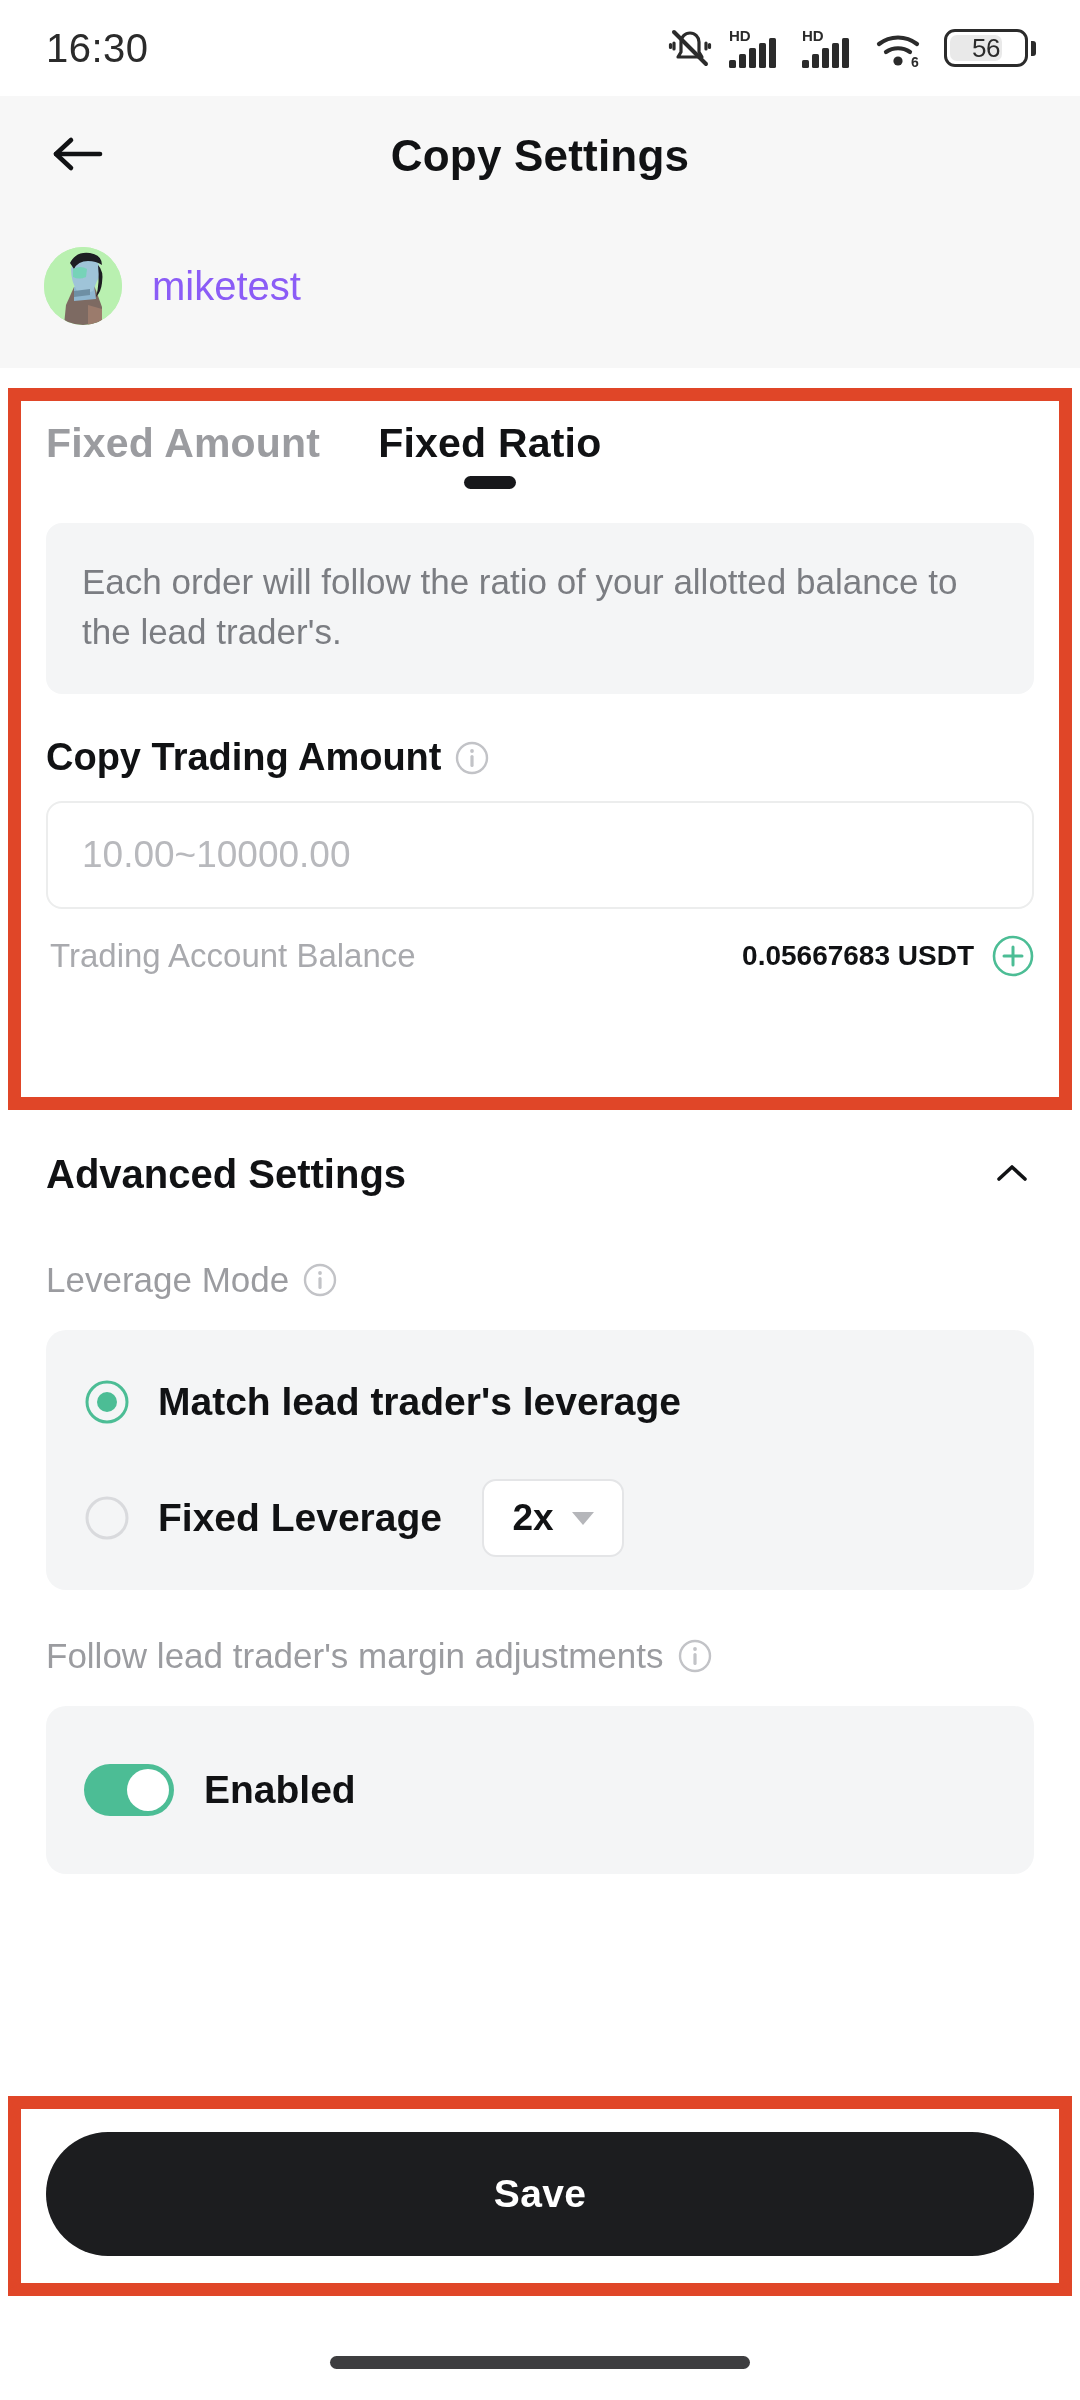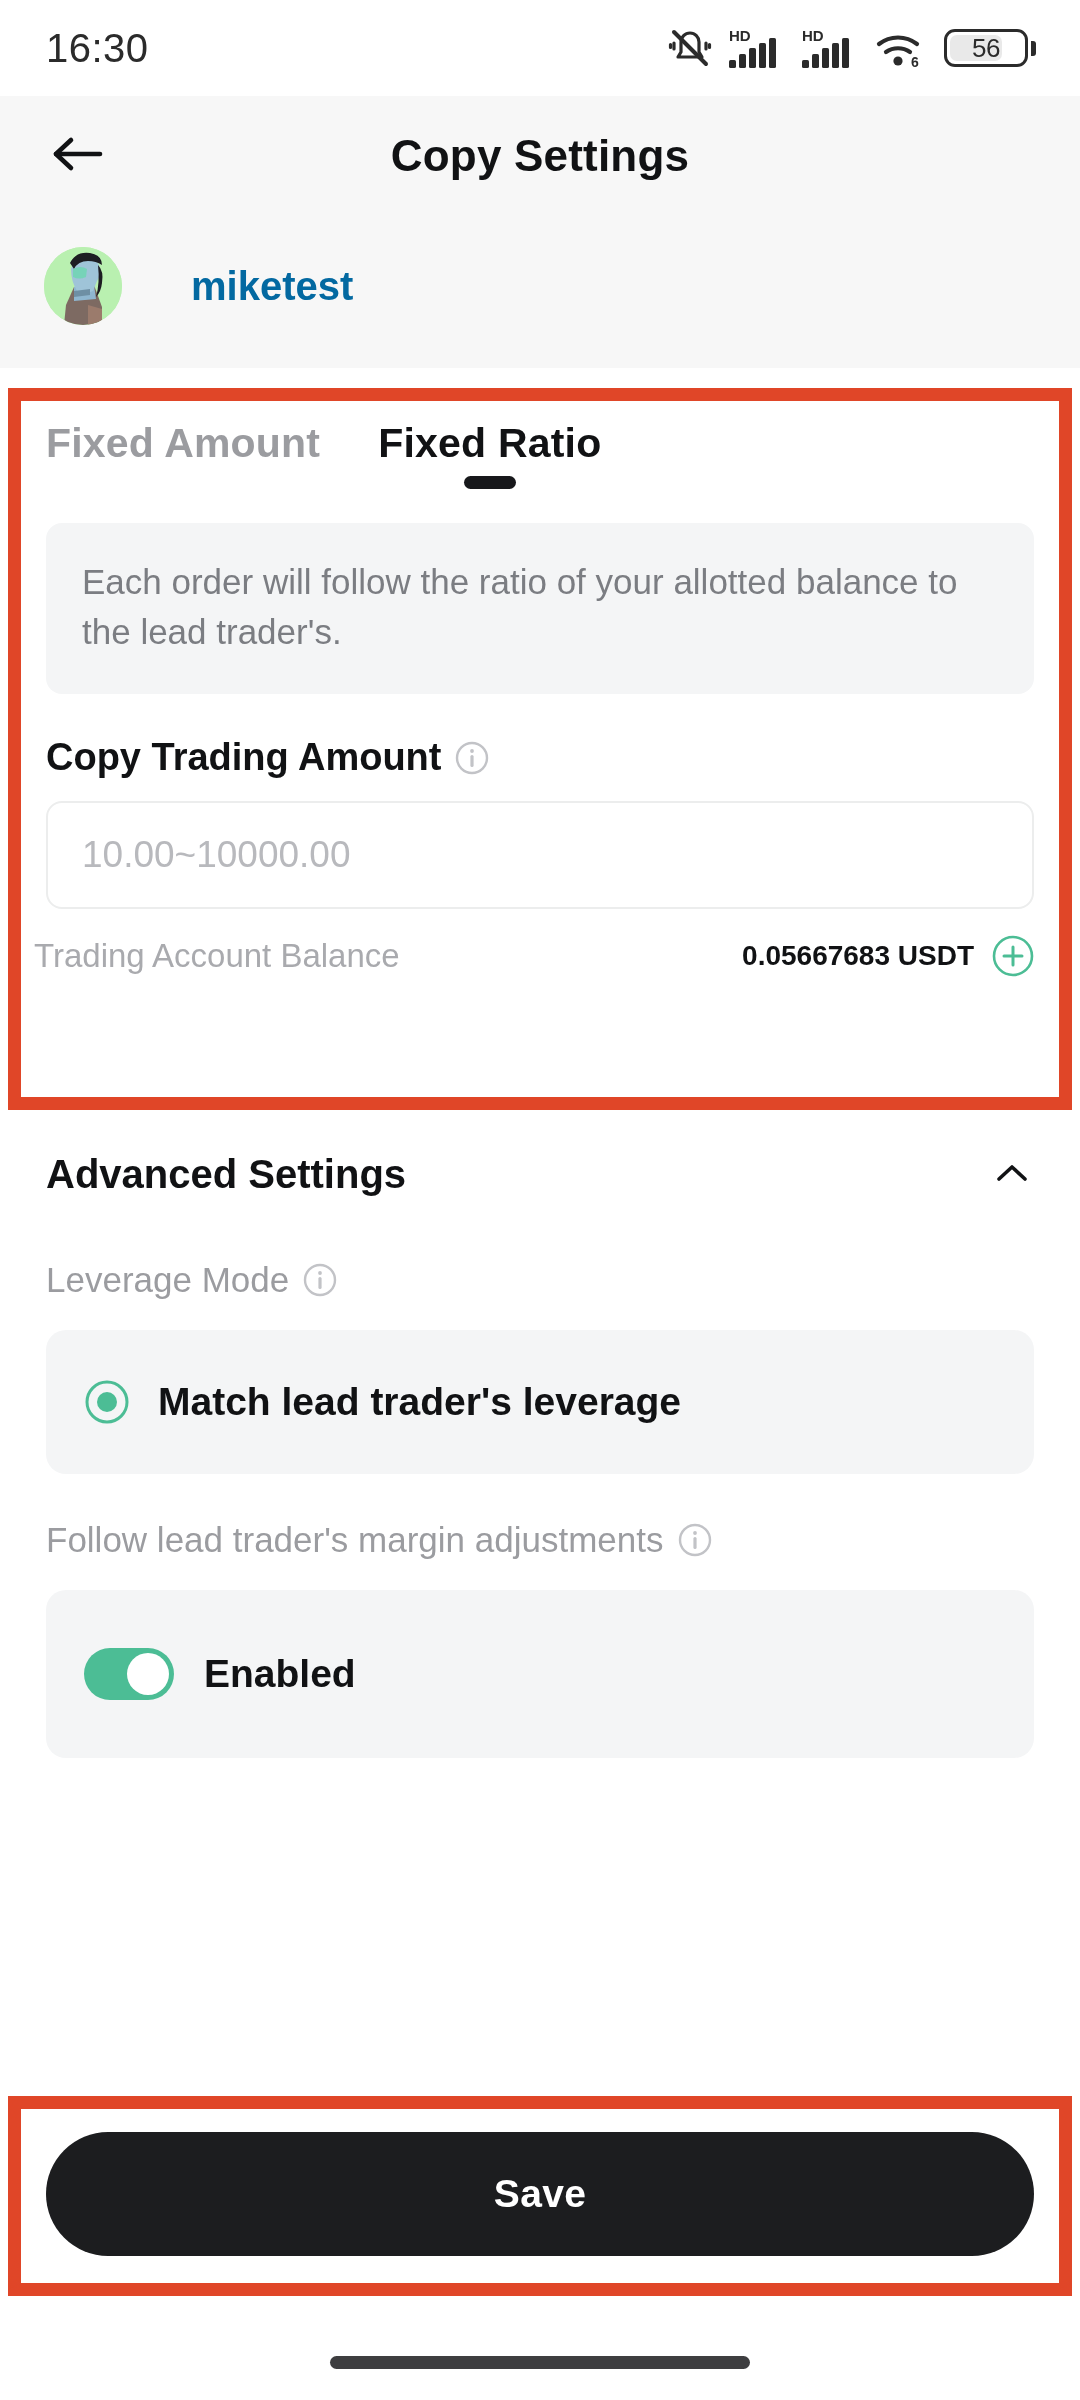--- a/index.html
+++ b/index.html
@@ -52,21 +52,21 @@
     letter-spacing:.2px;
   }
   .trader-row{
     display:flex; align-items:center; gap:30px; padding:0 44px; height:140px;
   }
   .avatar{
     width:78px; height:78px; border-radius:50%; background:#b9f0b0;
     overflow:hidden; flex:none; position:relative;
   }
   .avatar svg{ display:block; width:100%; height:100%; }
-  .trader-name{ font-size:40px; font-weight:700; color:#0369a1;margin-left:39px; }
+  .trader-name{ font-size:40px; font-weight:400; color:#8b5cf6; }
 
   
   .panel-white{
     position:absolute; left:0; top:368px; width:1080px; height:742px;
     background:#ffffff;
   }
 
   .tabs{ display:flex; align-items:flex-start; gap:58px; padding:52px 46px 0 46px; }
   .tab{ position:relative; padding-bottom:22px; }
   .tab-label{ font-size:41px; font-weight:700; color:#9b9ca0; letter-spacing:.2px; }
@@ -91,21 +91,21 @@
   .info-ico{ width:34px; height:34px; flex:none; }
 
   .amount-input{
     margin:22px 46px 0 46px; height:108px; border:2px solid #eceded;
     border-radius:16px; display:flex; align-items:center; padding:0 34px;
     background:#ffffff;
   }
   .amount-input .ph{ font-size:37px; color:#b8b9bd; }
 
   .balance-row{
-    margin:26px 46px 0 34px; display:flex; align-items:center;
+    margin:26px 46px 0 50px; display:flex; align-items:center;
     justify-content:space-between;
   }
   .balance-label{ font-size:33px; color:#a9aaae; }
   .balance-right{ display:flex; align-items:center; gap:18px; }
   .balance-val{ font-size:28px; font-weight:700; color:#111214; }
   .plus-ico{ width:42px; height:42px; flex:none; }
 
   
   .adv{
     position:absolute; left:0; top:1110px; width:1080px;
@@ -347,20 +347,32 @@
     <div class="opt-row">
       <span class="radio">
         <svg viewBox="0 0 46 46" width="46" height="46">
           <circle cx="23" cy="23" r="20" fill="none" stroke="#4cbd95" stroke-width="3"></circle>
           <circle cx="23" cy="23" r="10" fill="#4cbd95"></circle>
         </svg>
       </span>
       <span class="opt-label">Match lead trader's leverage</span>
     </div>
 
+    <div class="opt-row">
+      <span class="radio">
+        <svg viewBox="0 0 46 46" width="46" height="46">
+          <circle cx="23" cy="23" r="20" fill="none" stroke="#d9dadd" stroke-width="3"></circle>
+        </svg>
+      </span>
+      <span class="opt-label">Fixed Leverage</span>
+      <span class="lev-select">
+        <span class="lev-val">2x</span>
+        <span class="caret"></span>
+      </span>
+    </div>
 
   </div>
 
   <div class="sub-label-row" style="margin-top:46px;">
     <span class="label-muted">Follow lead trader's margin adjustments</span>
     <span class="info-ico">
       <svg viewBox="0 0 34 34" width="34" height="34">
         <circle cx="17" cy="17" r="15" fill="none" stroke="#c2c3c7" stroke-width="2.4"></circle>
         <circle cx="17" cy="10" r="1.9" fill="#c2c3c7"></circle>
         <rect x="15.4" y="14" width="3.2" height="12" rx="1.6" fill="#c2c3c7"></rect>

